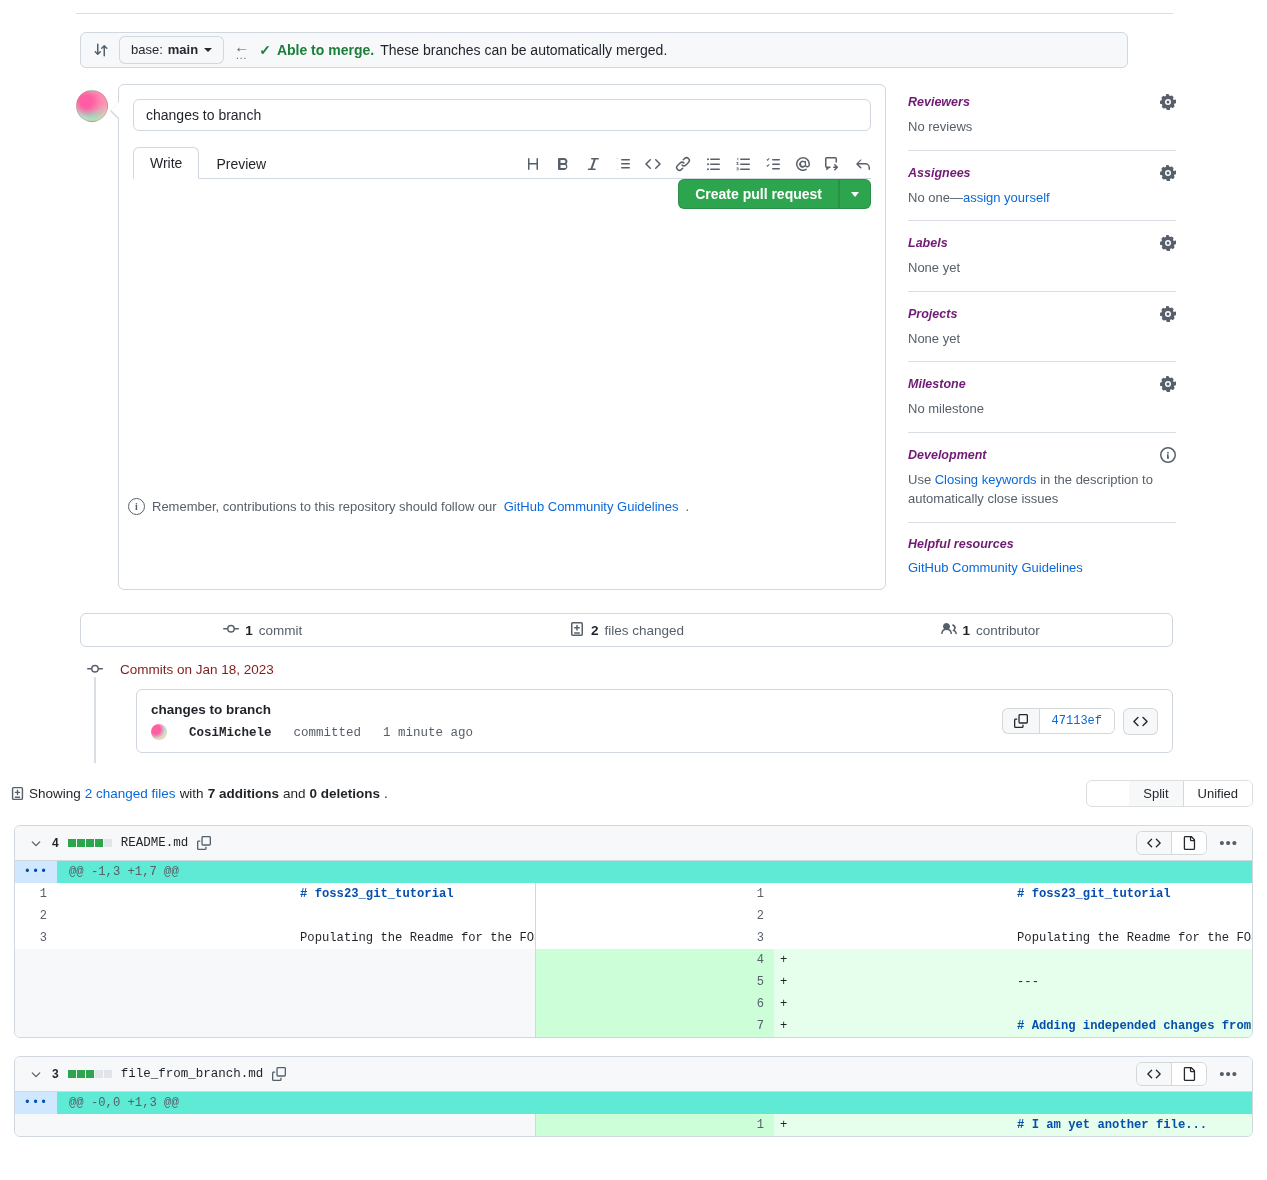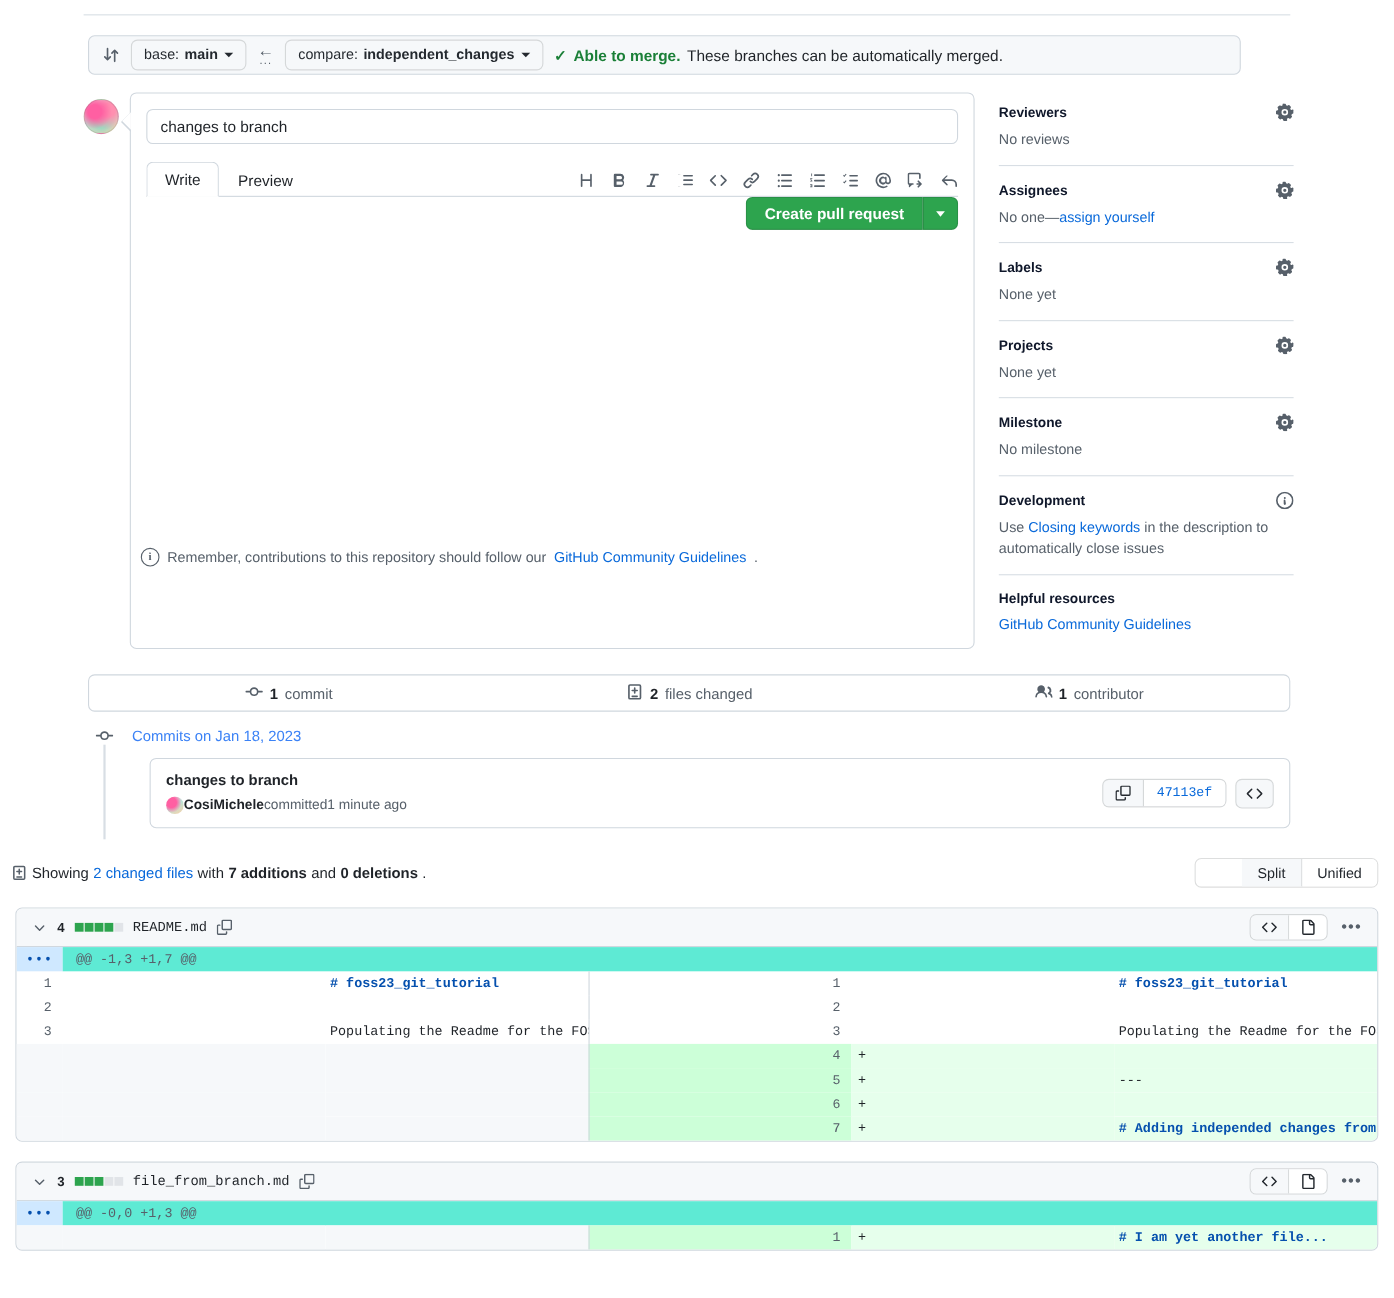--- a/index.html
+++ b/index.html
@@ -224,21 +224,21 @@
     color: #57606a; font-size: 10px; font-weight: 700;
     display: inline-flex; align-items: center; justify-content: center;
     font-family: "Liberation Serif", serif;
   }
 
   
   .sidebar { width: 268px; margin-left: 22px; }
   .side-sec { padding: 14px 0 13px 0; border-bottom: 1px solid #d8dee4; }
   .side-sec:first-child { padding-top: 10px; }
   .side-head { display: flex; align-items: center; justify-content: space-between; }
-  .side-title { font-size: 12.5px; font-weight: 600; color: #0f172a; }
+  .side-title { font-size: 12.5px; font-weight: 600; color: #701a75; font-style: italic; }
   .side-body { font-size: 13px; color: #57606a; margin-top: 7px; line-height: 1.5; }
   .side-sec.last { border-bottom: none; }
   .gear { cursor: pointer; color: #57606a; display:inline-flex; }
 
   
   .stats-bar {
     margin: 28px 0 0 80px;
     width: 1093px;
     box-sizing: border-box;
     border: 1px solid #d0d7de;
@@ -253,35 +253,35 @@
 
   
   .commits-wrap { margin: 14px 0 0 80px; width: 1093px; position: relative; }
   .timeline-line {
     position: absolute;
     left: 14px; top: 8px; bottom: -10px;
     width: 2px; background: #d8dee4;
   }
   .commit-day { display: flex; align-items: center; gap: 10px; position: relative; padding-left: 0; }
   .commit-dot-icon { width: 30px; display:flex; justify-content:center; align-items:center; position: relative; z-index: 2; background: #fff; color:#57606a; }
-  .commit-day-label { font-size: 13.5px; color: #3b82f6; }
+  .commit-day-label { font-size: 13.5px; color: #7f1d1d; }
   .commit-card {
     margin: 12px 0 0 56px;
     border: 1px solid #d0d7de;
     border-radius: 6px;
     background: #fff;
     padding: 12px 14px;
     display: flex;
     align-items: center;
     justify-content: space-between;
     box-sizing: border-box;
     width: 1037px;
   }
   .commit-msg { font-size: 13.5px; font-weight: 600; color: #1F2328; }
-  .commit-meta { font-size: 12.5px; color: #57606a; margin-top: 7px; display: flex; align-items: flex-start; gap: 0; }
+  .commit-meta { font-size: 12.5px; color: #57606a; margin-top: 7px; display: flex; align-items: flex-end; gap: 22px; font-family: Liberation Mono, monospace; }
   .mini-avatar {
     width: 16px; height: 16px; border-radius: 50%;
     background:
       radial-gradient(circle at 30% 35%, #ff5fa2 0 30%, rgba(255,95,162,0) 60%),
       linear-gradient(150deg, #ffc9de 0%, #b9e3d6 50%, #ffd1a8 100%);
     display: inline-block;
   }
   .commit-meta b { color: #1F2328; font-weight: 600; }
   .commit-right { display: flex; align-items: center; gap: 8px; }
   .sha-group { display: flex; border: 1px solid rgba(27,31,36,0.15); border-radius: 6px; overflow: hidden; background: #f6f8fa; }
@@ -372,25 +372,20 @@
     </span>
     <button class="btn-sm">
       <span>base: </span>
         <span class="bold">main</span>
         <span class="caret"></span>
     </button>
     <span class="arrow-stack">
       <span class="a1">←</span>
         <span class="a2">...</span>
     </span>
-    <button class="btn-sm">
-      <span>compare: </span>
-        <span class="bold">independent_changes</span>
-        <span class="caret"></span>
-    </button>
     <span class="merge-msg">
       <span class="check">✓</span>
       <span class="merge-ok">Able to merge.</span>
       <span>These branches can be automatically merged.</span>
     </span>
   </div>
 
   <div class="main-row">
 
     <div class="left-col">

